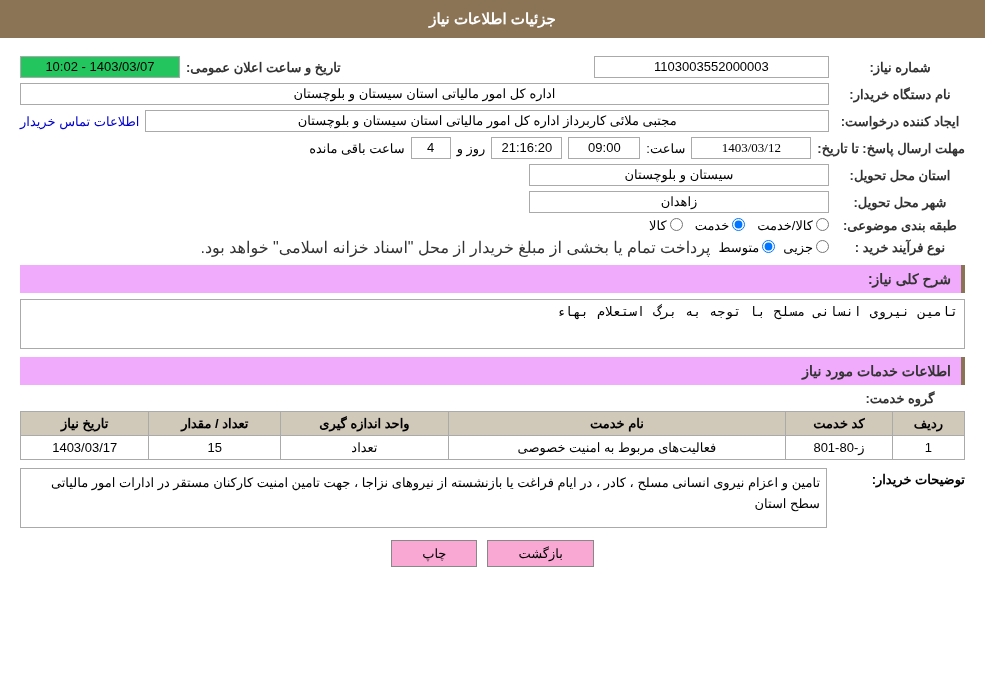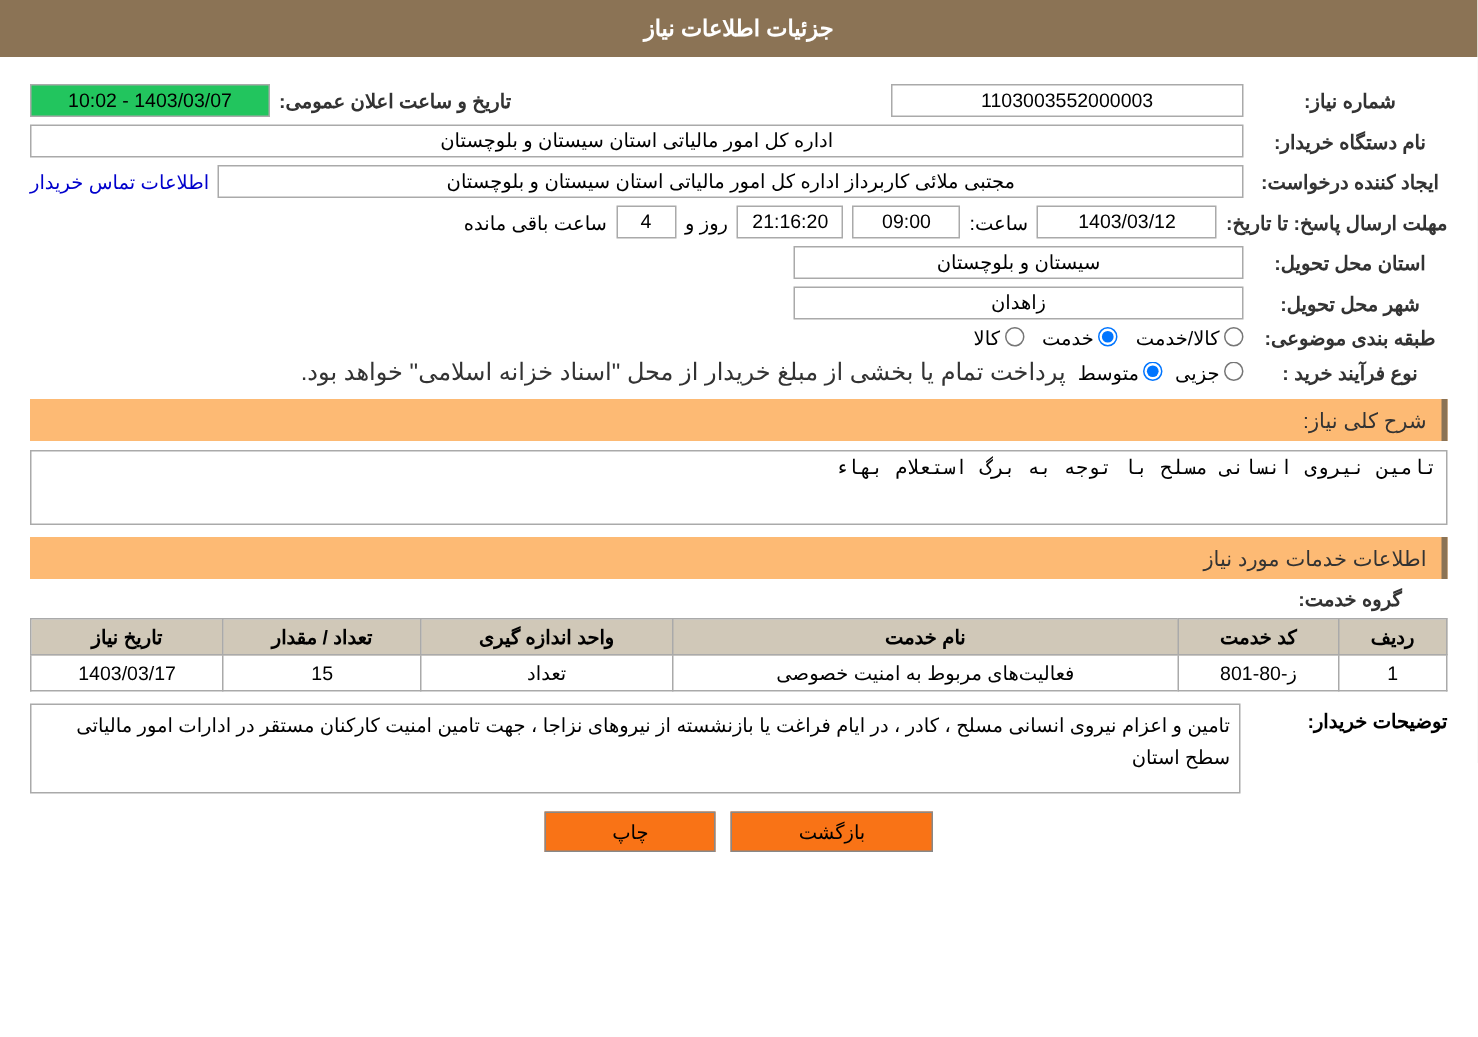--- a/index.html
+++ b/index.html
@@ -60,20 +60,21 @@
       color: #0000cc;
       cursor: pointer;
       text-decoration: none;
     }
     .date-field {
       border: 1px solid #aaa;
       padding: 2px 6px;
       min-height: 22px;
       width: 120px;
       text-align: center;
+      font-family: Liberation Serif, serif;
     }
     .time-field {
       border: 1px solid #aaa;
       padding: 2px 6px;
       min-height: 22px;
       width: 72px;
       text-align: center;
     }
     .small-field {
       border: 1px solid #aaa;
@@ -105,23 +106,23 @@
       align-items: center;
       gap: 8px;
       direction: rtl;
     }
     .process-note {
       flex: 1;
       font-size: 16px;
       color: #333;
     }
     .section-title {
-      background: #fdba74;
+      background: #f0abfc;
       padding: 6px 10px;
-      font-weight: normal;
+      font-weight: bold;
       font-size: 14px;
       color: #333;
       margin-bottom: 6px;
       border-right: 4px solid #8B7355;
     }
     .textarea-box {
       border: 1px solid #aaa;
       padding: 4px 6px;
       width: 100%;
       min-height: 50px;
@@ -173,23 +174,23 @@
       background: #fff;
       line-height: 1.6;
     }
     .button-row {
       display: flex;
       justify-content: center;
       gap: 10px;
       padding: 12px 0;
     }
     .btn {
-      padding: 5px 44px;
+      padding: 5px 30px;
       border: 1px solid #888;
-      background: #f97316;
+      background: #f9a8d4;
       cursor: pointer;
       font-size: 13px;
       font-family: Tahoma, Arial, sans-serif;
     }
     .main-content {
       position: relative;
     }
   </style>
 </head>
 <body>

